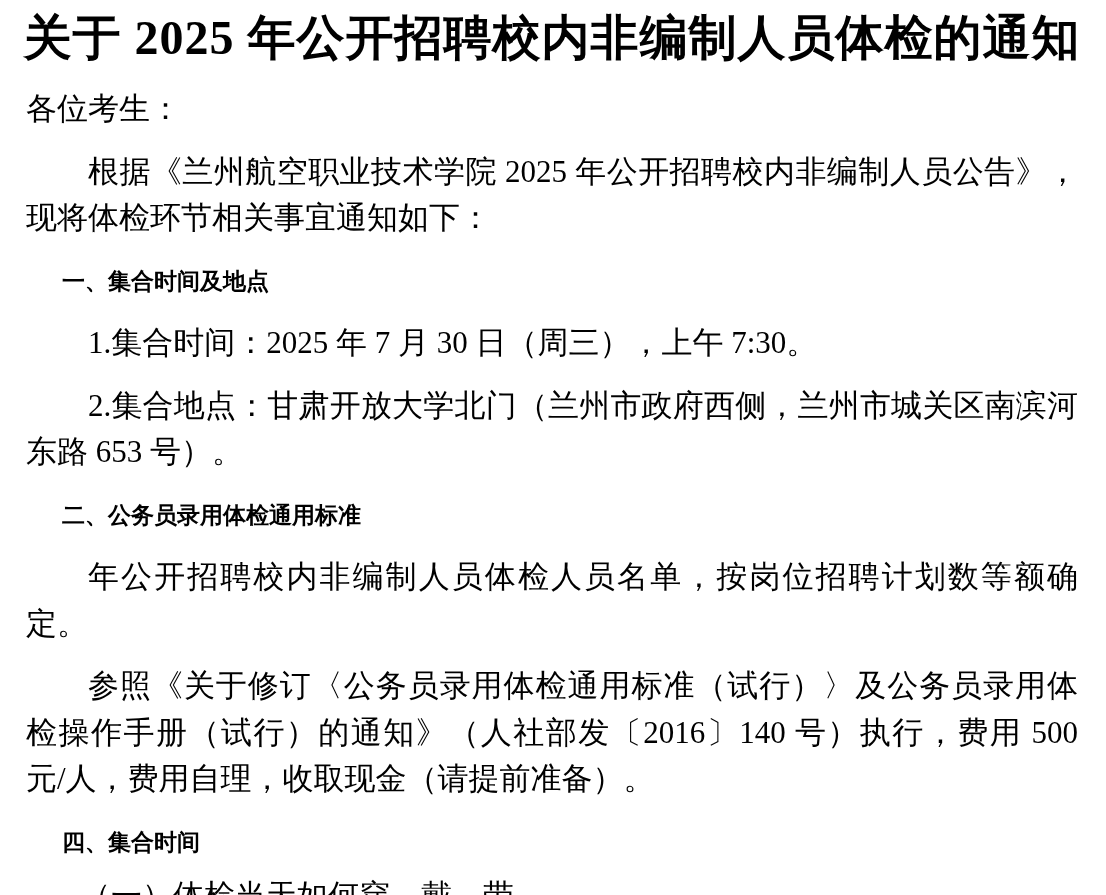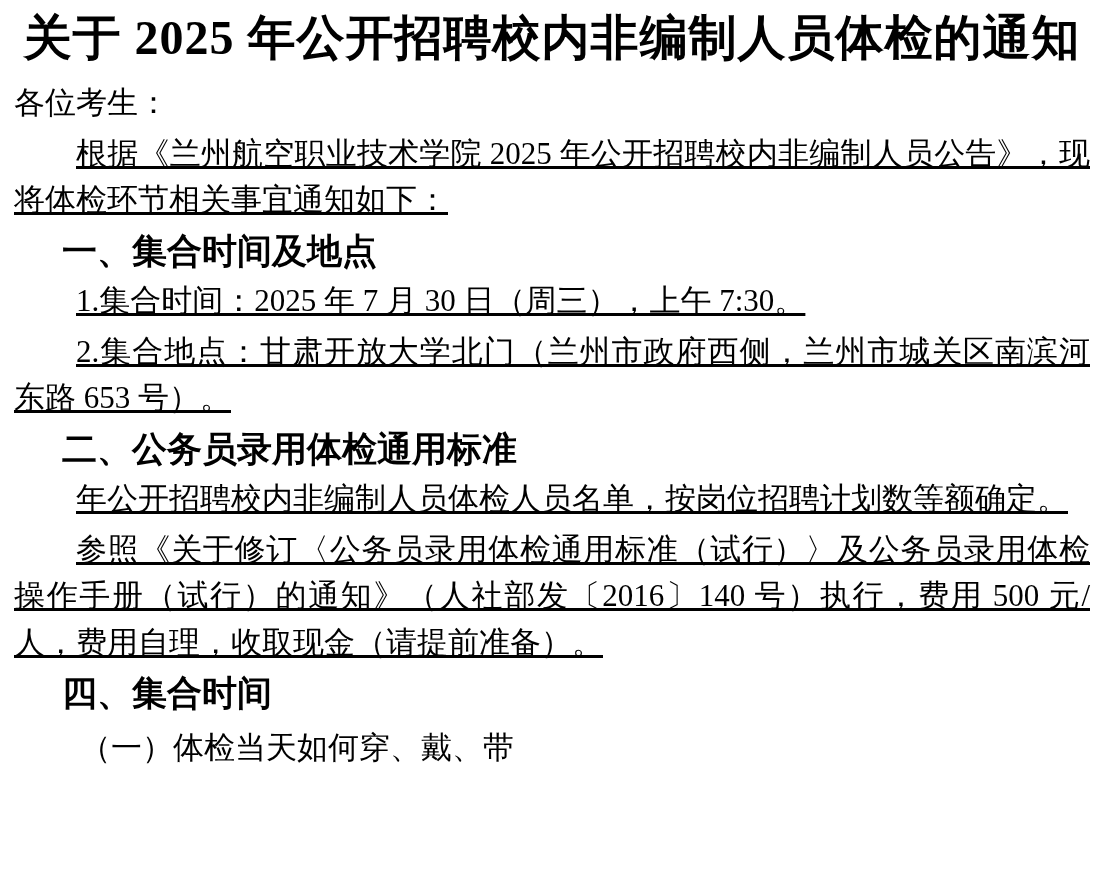--- a/index.html
+++ b/index.html
@@ -22,32 +22,31 @@
     font-size: 48px;
     line-height: 64px;
     text-align: center;
     margin: 0 0 10px 0;
     letter-spacing: 1px;
   }
   .para {
     font-family: "Liberation Serif", "DejaVu Serif", serif;
     font-size: 31px;
     line-height: 46.5px;
-    margin: 4px;
+    margin: 16px;
     text-align: justify;
     text-justify: inter-character;
   }
   .indent {
     text-indent: 2em;
-    text-decoration: underline;
   }
   .heading {
     font-family: "Liberation Sans", "DejaVu Sans", sans-serif;
     font-weight: 700;
-    font-size: 35px;
+    font-size: 23px;
     line-height: 46.5px;
     margin: 0;
     text-indent: 52px;
   }
   .subheading {
     font-family: "Liberation Serif", "DejaVu Serif", serif;
     font-size: 31px;
     line-height: 46.5px;
     margin: 8px;
     text-indent: 2em;

